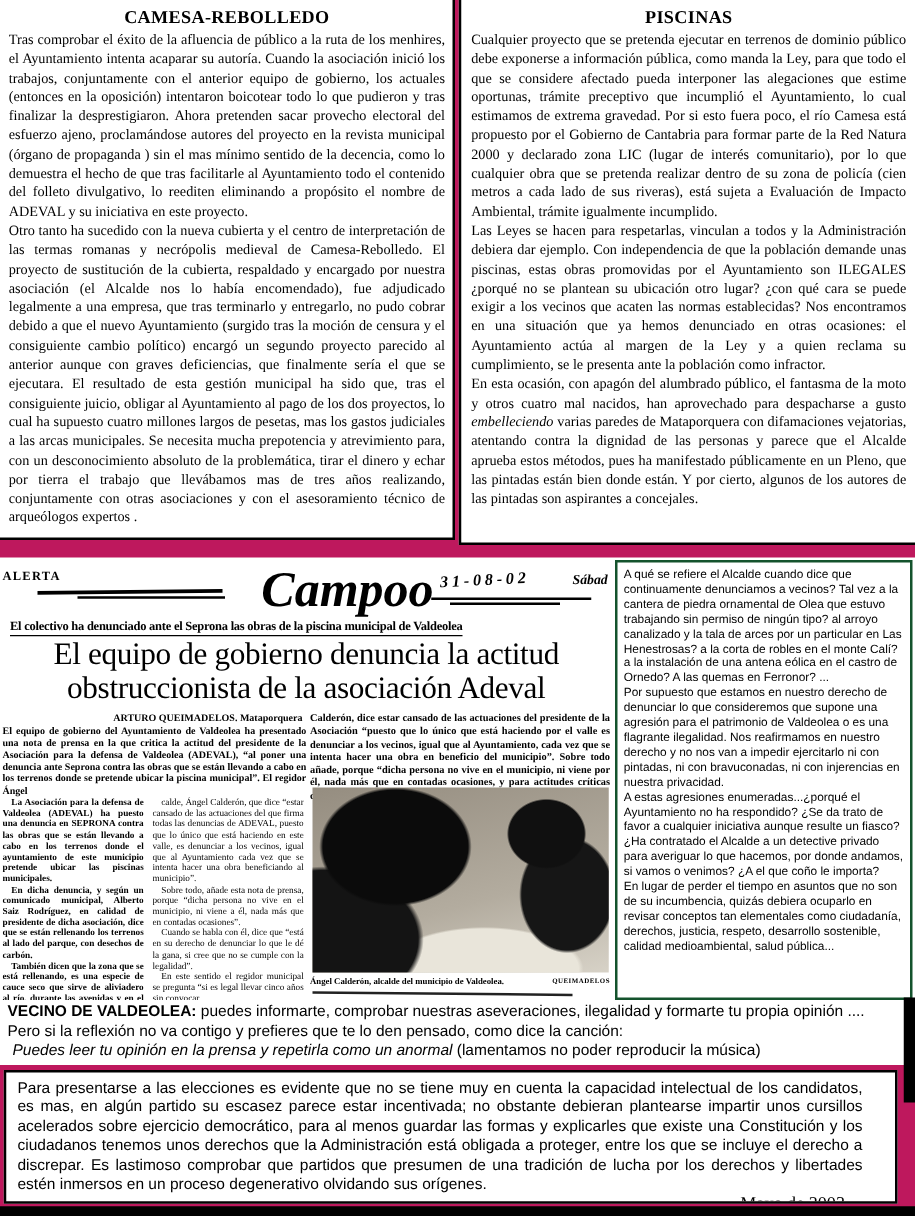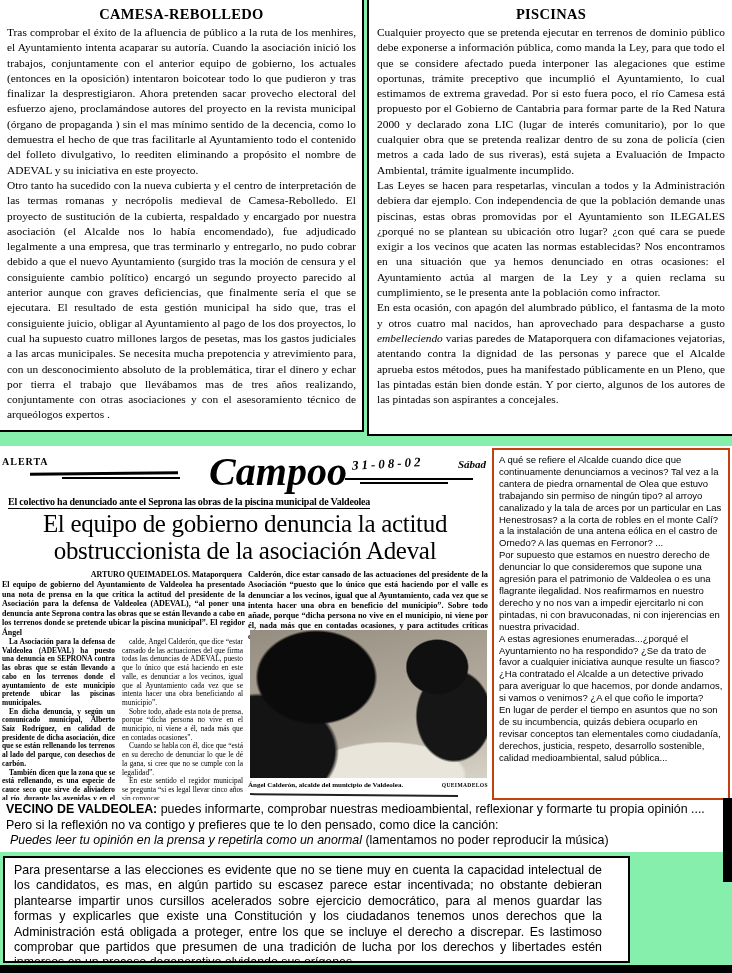--- a/index.html
+++ b/index.html
@@ -1,19 +1,19 @@
 <!DOCTYPE html>
 <html><head>
 <meta charset="utf-8">
 <style>
   * { margin:0; padding:0; box-sizing:border-box; }
   html,body { background:#6f6f6f; }
   #page {
     position:relative; width:732px; height:973px; margin:0 auto;
-    background:#86efac; overflow:hidden;
+    background:#be185d; overflow:hidden;
     font-family:"Liberation Serif", serif; color:#000;
   }
   .paperbox { position:absolute; background:#fff; border:2px solid #000; overflow:hidden; }
 
   
   #camesa-box { left:-2px; top:-4px; width:366px; height:436px; padding:7px 6px 0 7px; }
   #piscinas-box { left:367px; top:-4px; width:367px; height:440px; padding:7px 7px 0 8px; }
   .art-title { text-align:center; font-weight:bold; font-size:14.5px; line-height:18px; margin-bottom:2px; letter-spacing:0.3px; }
   .art-body { font-size:11.4px; line-height:15.3px; text-align:justify; }
   .art-body p { margin:0; }
@@ -56,33 +56,33 @@
       radial-gradient(150px 110px at 4% 82%, #141414 50%, rgba(20,20,20,0) 53%),
       radial-gradient(130px 55px at 58% 98%, #e9e5da 58%, rgba(233,229,218,0) 61%),
       linear-gradient(165deg, #958d80 0%, #b3ac9f 60%, #d7d2c7 100%);
   }
   .np-caption { position:absolute; left:248px; top:333px; width:182px; font-weight:bold; font-size:7px; }
   .np-credit { position:absolute; left:428px; top:334px; width:60px; text-align:right;
                font-weight:bold; font-size:5.5px; letter-spacing:0.4px; }
   #smudge-e { left:250px; top:346px; width:208px; height:2px; background:#222; transform:rotate(0.5deg); }
 
   #questions-box { position:absolute; left:492px; top:2px; width:238px; height:352px;
-    background:#fff; border:2px solid #c2410c; padding:4px 5px; overflow:hidden;
+    background:#fff; border:2px solid #14532d; padding:4px 5px; overflow:hidden;
     font-family:"Liberation Sans", sans-serif; font-size:9.5px; line-height:11.9px; }
   #questions-box p { margin:0; }
 
   #vecino-note { position:absolute; left:6px; top:356px; width:712px;
     font-family:"Liberation Sans", sans-serif; font-size:12.4px; line-height:15.6px; }
   #vecino-note .lbl { font-weight:bold; }
   #vecino-note .song { font-style:italic; padding-left:4px; }
 
   #right-edge-bar { position:absolute; left:723px; top:798px; width:9px; height:84px; background:#000; }
 
   
-  #closing-box { left:3px; top:856px; width:627px; height:107px; padding:5px 26px 0 9px;
+  #closing-box { left:3px; top:856px; width:715px; height:107px; padding:5px 26px 0 9px;
     font-family:"Liberation Sans", sans-serif; font-size:12.4px; line-height:15.4px; text-align:justify; }
   #closing-date { text-align:right; font-family:"Liberation Serif", serif; font-size:14.5px;
     margin-top:1px; padding-right:14px; }
 
   #page-bottom-edge { position:absolute; left:0; top:965px; width:732px; height:8px; background:#000; }
 </style>
 </head>
 <body>
 
 <div id="page">
@@ -143,21 +143,21 @@
 
     <div id="questions-box">
       <p>A qué se refiere el Alcalde cuando dice que continuamente denunciamos a vecinos? Tal vez a la cantera de piedra ornamental de Olea que estuvo trabajando sin permiso de ningún tipo? al arroyo canalizado y la tala de arces por un particular en Las Henestrosas? a la corta de robles en el monte Calí? a la instalación de una antena eólica en el castro de Ornedo? A las quemas en Ferronor? ...</p>
       <p>Por supuesto que estamos en nuestro derecho de denunciar lo que consideremos que supone una agresión para el patrimonio de Valdeolea o es una flagrante ilegalidad. Nos reafirmamos en nuestro derecho y no nos van a impedir ejercitarlo ni con pintadas, ni con bravuconadas, ni con injerencias en nuestra privacidad.</p>
       <p>A estas agresiones enumeradas...¿porqué el Ayuntamiento no ha respondido? ¿Se da trato de favor a cualquier iniciativa aunque resulte un fiasco?</p>
       <p>¿Ha contratado el Alcalde a un detective privado para averiguar lo que hacemos, por donde andamos, si vamos o venimos? ¿A el que coño le importa?</p>
       <p>En lugar de perder el tiempo en asuntos que no son de su incumbencia, quizás debiera ocuparlo en revisar conceptos tan elementales como ciudadanía, derechos, justicia, respeto, desarrollo sostenible, calidad medioambiental, salud pública...</p>
     </div>
 
     <div id="vecino-note">
-      <div><span class="lbl">VECINO DE VALDEOLEA:</span><span> puedes informarte, comprobar nuestras medioambiental, reflexionar y formarte tu propia opinión ....</span></div>
+      <div><span class="lbl">VECINO DE VALDEOLEA:</span><span> puedes informarte, comprobar nuestras aseveraciones, ilegalidad y formarte tu propia opinión ....</span></div>
       <div>Pero si la reflexión no va contigo y prefieres que te lo den pensado, como dice la canción:</div>
       <div><span class="song">Puedes leer tu opinión en la prensa y repetirla como un anormal</span><span> (lamentamos no poder reproducir la música)</span></div>
     </div>
   </div>
 
   <div id="right-edge-bar"></div>
 
   <div id="closing-box" class="paperbox">
     <div>Para presentarse a las elecciones es evidente que no se tiene muy en cuenta la capacidad intelectual de los candidatos, es mas, en algún partido su escasez parece estar incentivada; no obstante debieran plantearse impartir unos cursillos acelerados sobre ejercicio democrático, para al menos guardar las formas y explicarles que existe una Constitución y los ciudadanos tenemos unos derechos que la Administración está obligada a proteger, entre los que se incluye el derecho a discrepar. Es lastimoso comprobar que partidos que presumen de una tradición de lucha por los derechos y libertades estén inmersos en un proceso degenerativo olvidando sus orígenes.</div>
     <div id="closing-date">Mayo de 2003</div>

